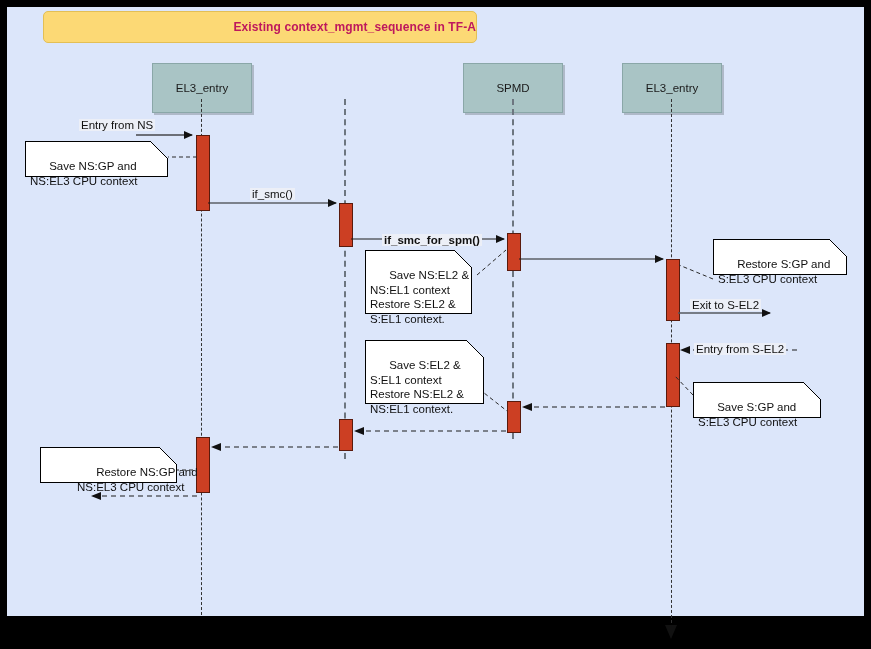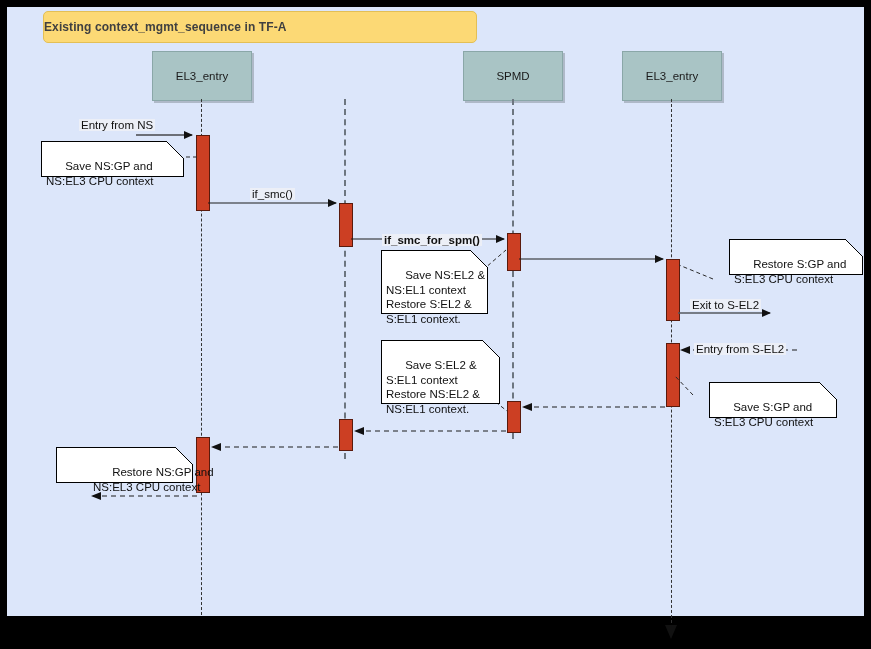--- a/index.html
+++ b/index.html
@@ -3,37 +3,37 @@
 <meta charset="utf-8">
 <style>
   html,body{margin:0;padding:0;background:#000;}
   body{width:871px;height:649px;overflow:hidden;
        font-family:"Liberation Sans",sans-serif;}
   #frame{position:absolute;left:6px;top:6px;width:859px;height:611px;
          background:#dce6fa;border:1px solid #000;box-sizing:border-box;}
   #canvas{position:absolute;left:0;top:0;width:100%;height:100%;}
 
   .title-banner{position:absolute;background:#fcd975;border:1px solid #e3bf55;
-     border-radius:5px;display:flex;align-items:center;justify-content:flex-start;
-     font-size:12px;font-weight:bold;color:#404040;letter-spacing:.1px;}
+     border-radius:5px;display:flex;align-items:center;justify-content:flex-end;
+     font-size:12px;font-weight:bold;color:#be185d;letter-spacing:.1px;}
 
   .ll-head{position:absolute;background:#a9c4c5;border:1px solid #8aa7a8;
      box-shadow:2px 2px 0 rgba(120,130,140,.45);
      display:flex;align-items:center;justify-content:center;
-     font-size:11.5px;color:#1a1a1a;}
+     font-size:11.5px;color:#1a1a1a;margin-top:12px;}
 
   .ll-line{position:absolute;width:0;border-left-style:dashed;}
   .ll-line.thin{border-left-width:1.3px;border-left-color:#333;}
   .ll-line.thick{border-left-width:2.4px;border-left-color:#6d7680;}
 
   .act{position:absolute;background:#cc3f23;border:1px solid #5a1a0c;}
 
   .note{position:absolute;background:#fff;border:1px solid #000;
      font-size:11.5px;line-height:14.4px;color:#111;
-     padding:3px 5px 3px 4px;box-sizing:border-box;white-space:pre;margin-left:16px;}
+     padding:3px 5px 3px 4px;box-sizing:border-box;white-space:pre;}
   .note .foldfill{position:absolute;top:-1px;right:-1px;width:17px;height:17px;
      background:linear-gradient(225deg,#dce6fa 49.5%,#000 49.5%,#000 51.5%,#fff 51.5%);}
 
   .msg-label{position:absolute;font-size:11.5px;color:#111;background:#eceff7;
      padding:0 2px;white-space:nowrap;}
 
   svg.lines{position:absolute;left:0;top:0;width:859px;height:611px;
      overflow:visible;pointer-events:none;}
 </style>
 </head>

